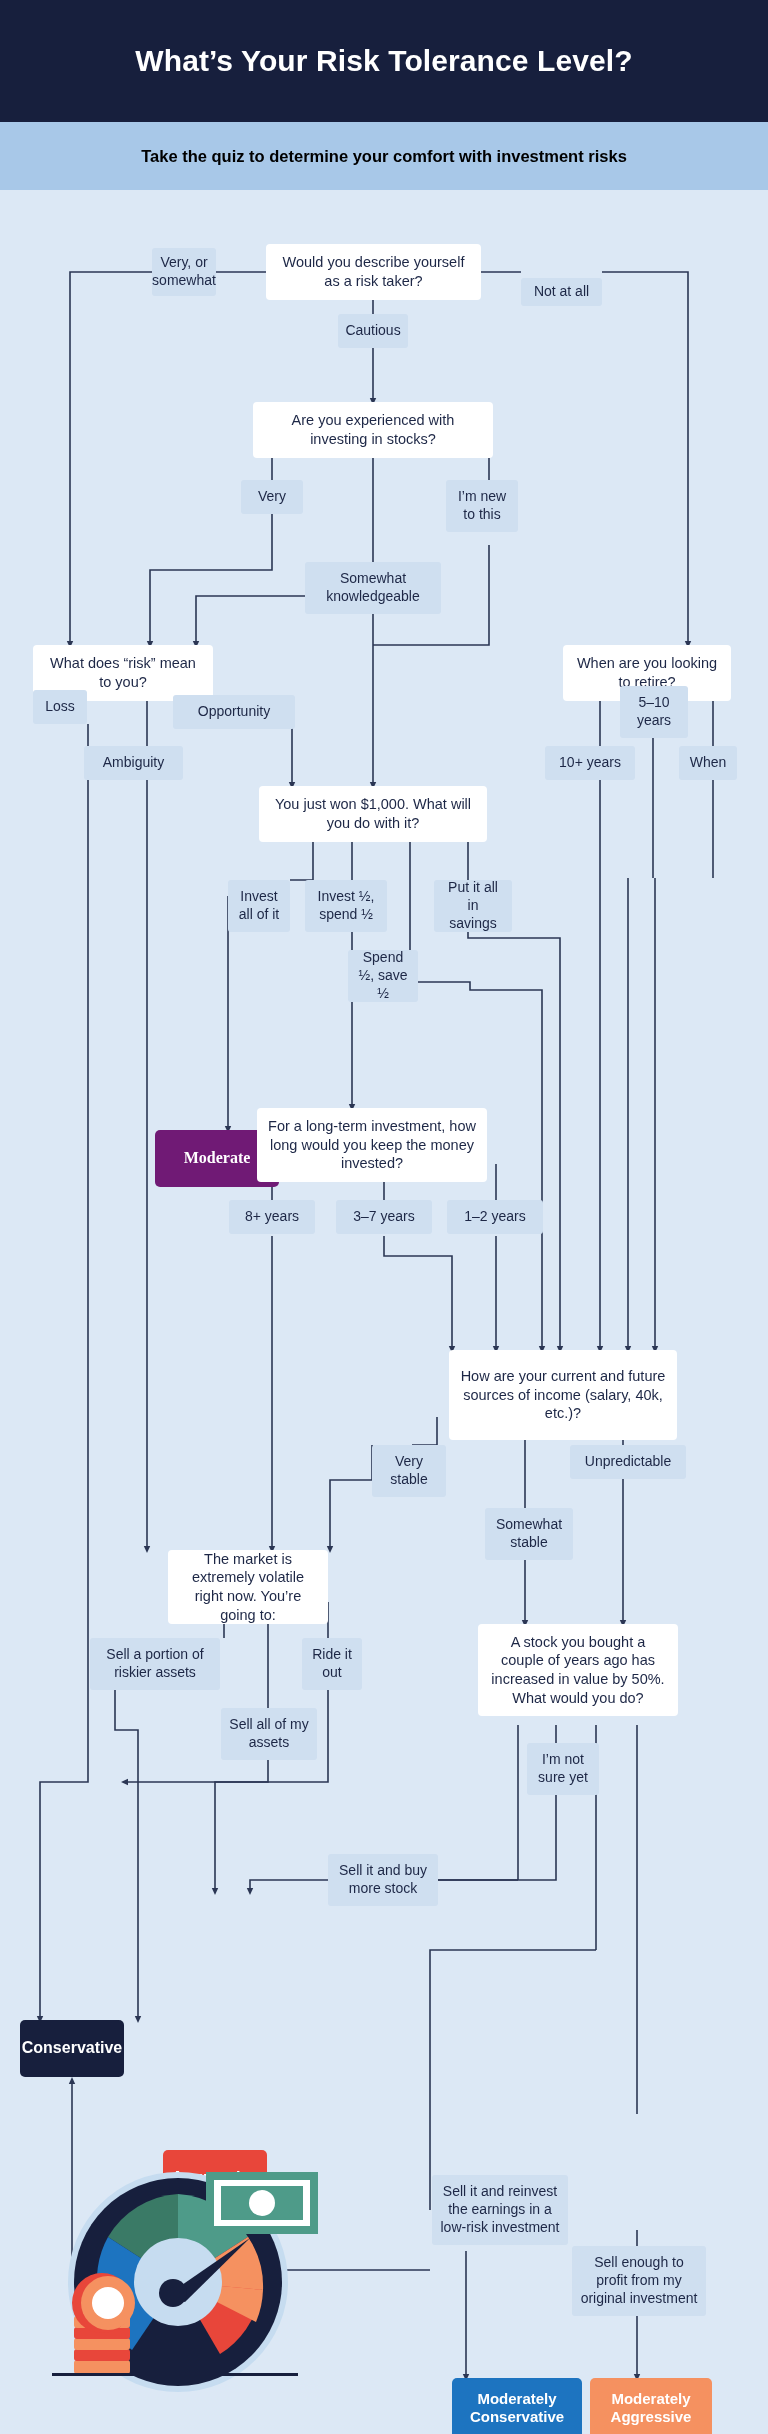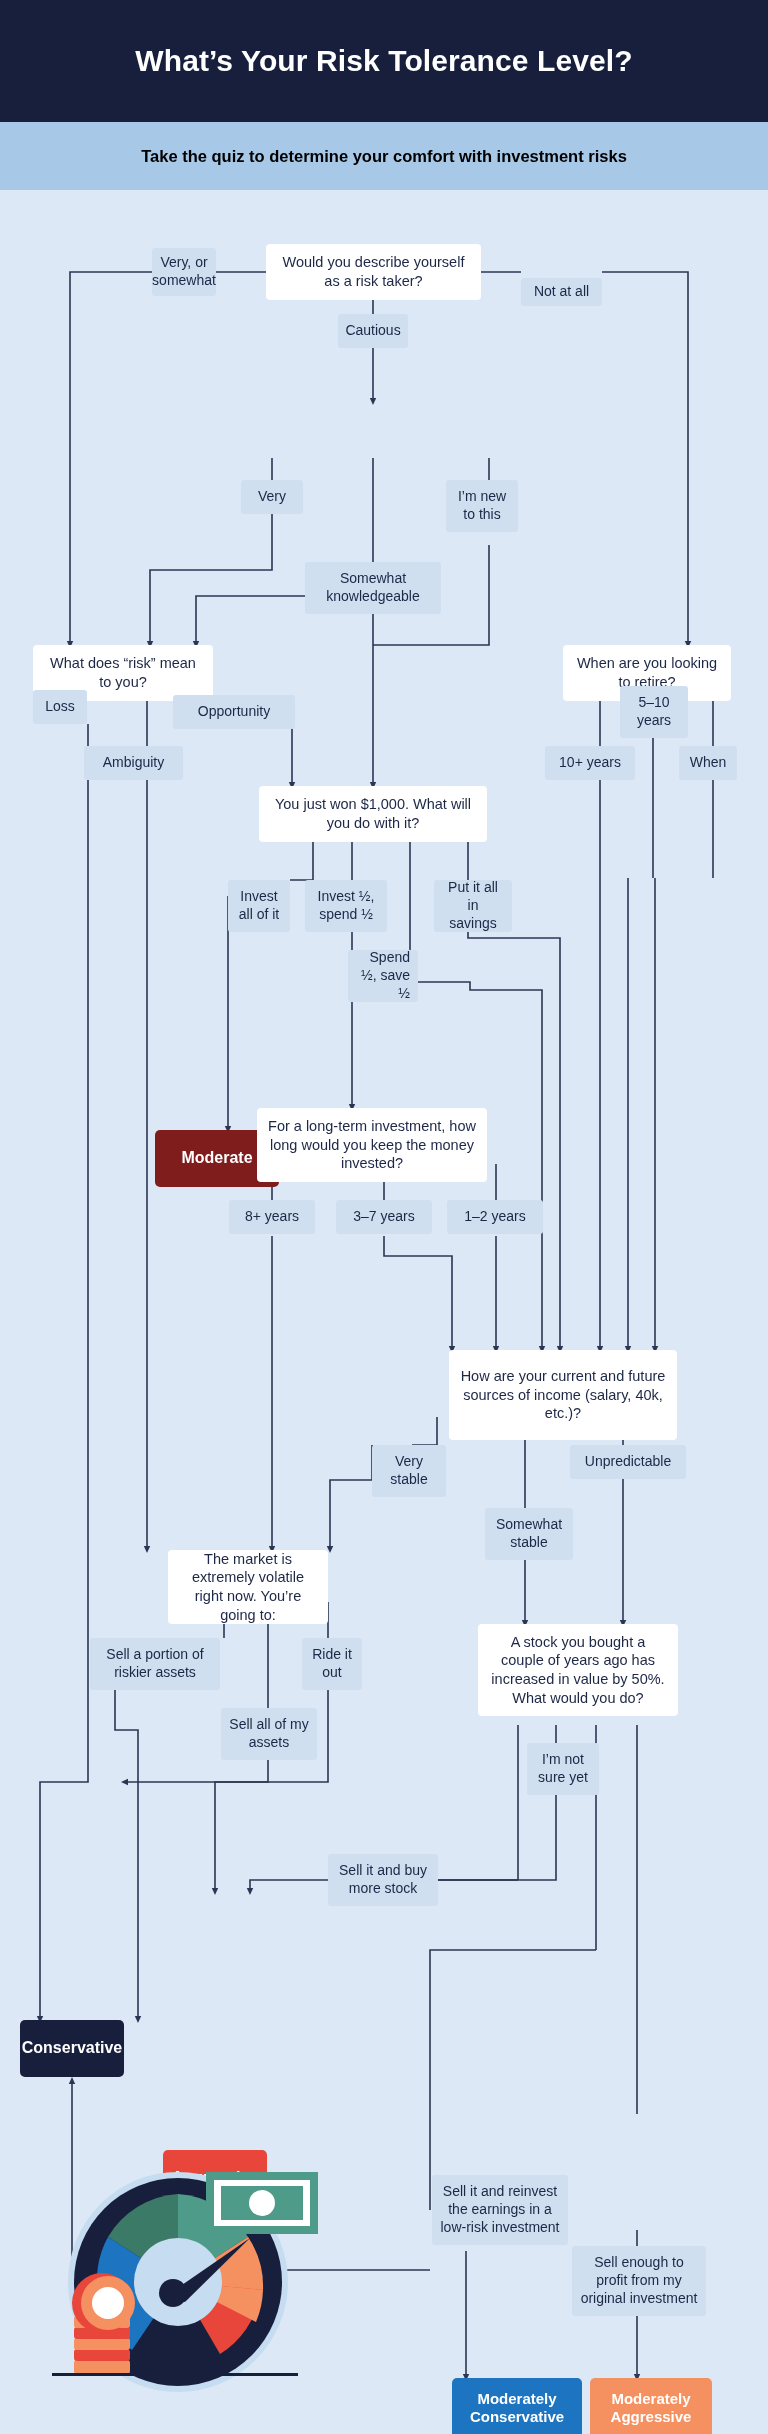--- a/index.html
+++ b/index.html
@@ -38,21 +38,21 @@
   }
   .q{
     background:#ffffff;border-radius:4px;font-size:14.5px;padding:6px 10px;
   }
   .a{
     background:#cfdff0;border-radius:3px;font-size:14px;padding:4px 8px;
   }
   .badge{
     border-radius:5px;color:#ffffff;font-weight:bold;font-size:16px;
   }
-  .badge.moderate{background:#7f1d1d;}
+  .badge.moderate{background:#701a75;font-family:Liberation Serif, serif;}
   .badge.conservative{background:#171f3d;}
   .badge.aggressive{background:#e8463a;}
   .badge.modcons{background:#1d74c0;font-size:15px;line-height:1.2;}
   .badge.modaggr{background:#f59160;font-size:15px;line-height:1.2;}
   
   #illo{position:absolute;left:20px;top:1920px;width:300px;height:300px;}
 </style>
 </head>
 <body>
 
@@ -199,20 +199,21 @@
 
       </g>
     </svg>
 
     <div class="node a" style="left:152px;top:58px;width:64px;height:48px;">Very, or somewhat</div>
     <div class="node q" style="left:266px;top:54px;width:215px;height:56px;">Would you describe yourself as a risk taker?</div>
     <div class="node a" style="left:521px;top:68px;width:81px;height:28px;margin-top:20px;">Not at all</div>
 
     <div class="node a" style="left:338px;top:124px;width:70px;height:34px;">Cautious</div>
 
+    <div class="node q" style="left:253px;top:212px;width:240px;height:56px;">Are you experienced with investing in stocks?</div>
 
     <div class="node a" style="left:241px;top:290px;width:62px;height:34px;">Very</div>
     <div class="node a" style="left:446px;top:290px;width:72px;height:52px;">I’m new to this</div>
 
     <div class="node a" style="left:305px;top:372px;width:136px;height:52px;">Somewhat knowledgeable</div>
 
     <div class="node q" style="left:33px;top:455px;width:180px;height:56px;">What does “risk” mean to you?</div>
     <div class="node q" style="left:563px;top:455px;width:168px;height:56px;">When are you looking to retire?</div>
 
     <div class="node a" style="left:33px;top:500px;width:54px;height:34px;">Loss</div>
@@ -221,21 +222,21 @@
 
     <div class="node a" style="left:620px;top:496px;width:68px;height:52px;">5–10 years</div>
     <div class="node a" style="left:545px;top:556px;width:90px;height:34px;">10+ years</div>
     <div class="node a" style="left:679px;top:556px;width:58px;height:34px;">When</div>
 
     <div class="node q" style="left:259px;top:596px;width:228px;height:56px;">You just won $1,000. What will you do with it?</div>
 
     <div class="node a" style="left:228px;top:690px;width:62px;height:52px;">Invest all of it</div>
     <div class="node a" style="left:305px;top:690px;width:82px;height:52px;">Invest ½, spend ½</div>
     <div class="node a" style="left:434px;top:690px;width:78px;height:52px;">Put it all in savings</div>
-    <div class="node a" style="left:348px;top:760px;width:70px;height:52px;text-align:right;">Spend ½, save ½</div>
+    <div class="node a" style="left:348px;top:760px;width:70px;height:52px;">Spend ½, save ½</div>
 
     <div class="node badge moderate" style="left:155px;top:940px;width:124px;height:57px;">Moderate</div>
 
     <div class="node q" style="left:257px;top:918px;width:230px;height:74px;">For a long-term investment, how long would you keep the money invested?</div>
 
     <div class="node a" style="left:229px;top:1010px;width:86px;height:34px;">8+ years</div>
     <div class="node a" style="left:336px;top:1010px;width:96px;height:34px;">3–7 years</div>
     <div class="node a" style="left:447px;top:1010px;width:96px;height:34px;">1–2 years</div>
 
     <div class="node q" style="left:449px;top:1160px;width:228px;height:90px;">How are your current and future sources of income (salary, 40k, etc.)?</div>

